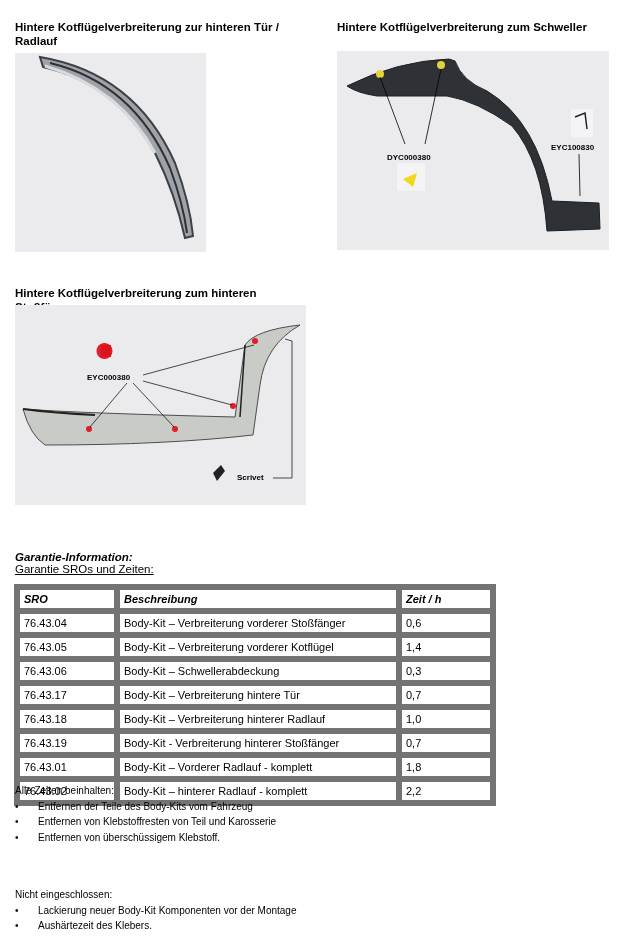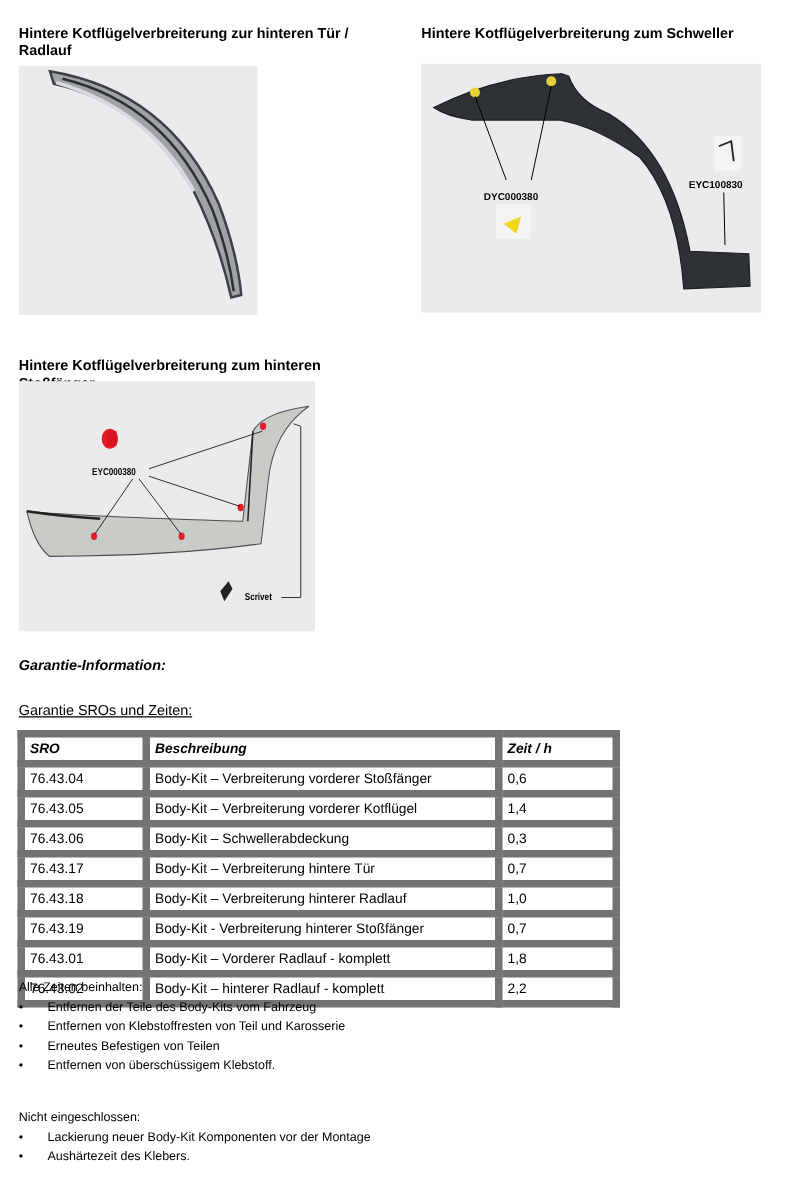--- a/index.html
+++ b/index.html
@@ -3,21 +3,21 @@
 <meta charset="utf-8">
 <style>
   html, body { margin:0; padding:0; background:#ffffff; }
   body { width:636px; height:944px; position:relative; overflow:hidden;
          font-family:"Liberation Sans", sans-serif; color:#000; }
   .abs { position:absolute; }
   .h3 { font-weight:bold; font-size:11.5px; line-height:14px; color:#000; }
   .photo { position:absolute; background:#e9e9ec; overflow:hidden; }
   .photo svg { display:block; width:100%; height:100%; }
   .lbl { font-family:"Liberation Sans", sans-serif; font-weight:bold; font-size:8px; fill:#000; }
-  .sec { font-weight:bold; font-style:italic; font-size:11.5px; }
+  .sec { font-weight:bold; font-style:italic; font-size:11.5px;margin-top:24px; }
   .ul { text-decoration:underline; font-size:11.5px; }
   table.sro { position:absolute; left:14px; top:584px; border-collapse:collapse;
               font-size:11px; width:482px; }
   table.sro td, table.sro th { border:6px solid #737373; padding:0 4px; height:18px; text-align:left; }
   table.sro th { font-weight:bold; font-style:italic; }
   .col1 { width:86px; } .col3 { width:80px; }
   .list { position:absolute; left:15px; font-size:10px; line-height:15.5px; }
   .list .li { position:relative; padding-left:23px; }
   .list .li::before { content:"•"; position:absolute; left:0; top:0; }
 </style>
@@ -50,21 +50,21 @@
     <line x1="242" y1="103" x2="243" y2="145" stroke="#000" stroke-width="0.8"></line>
     <rect x="60" y="112" width="28" height="28" fill="#f4f4f6"></rect>
     <path d="M66 128 L80 122 L76 136 Z" fill="#f2d81a"></path>
     <text class="lbl" x="50" y="109">DYC000380</text>
     <text class="lbl" x="214" y="99">EYC100830</text>
   </svg>
 </div>
 
 <div class="abs h3" style="left:15px;top:286px;width:300px;">Hintere Kotflügelverbreiterung zum hinteren Stoßfänger</div>
 
-<div class="photo" style="left:15px;top:305px;width:237px;height:200px;">
+<div class="photo" style="left:15px;top:305px;width:291px;height:200px;">
   <svg viewBox="0 0 291 200" preserveAspectRatio="none">
     <rect width="291" height="200" fill="#ebebee"></rect>
     <path d="M8 104 Q60 108 220 112 L230 40 Q240 25 285 20 Q250 40 245 80 L238 130 Q150 140 30 140 Q15 130 8 104 Z" fill="#c9cbc6" stroke="#4b4d4f" stroke-width="1"></path>
     <path d="M8 104 Q40 108 80 110" fill="none" stroke="#222" stroke-width="2"></path>
     <path d="M225 112 L230 40" fill="none" stroke="#222" stroke-width="1.5"></path>
     <path d="M90 38 a8 8 0 1 1 -1 0 Z" fill="#e61c2a"></path>
     <rect x="86" y="40" width="10" height="12" fill="#d8141f"></rect>
     <circle cx="74" cy="124" r="3" fill="#e31c2a"></circle>
     <circle cx="160" cy="124" r="3" fill="#e31c2a"></circle>
     <circle cx="218" cy="101" r="3" fill="#e31c2a"></circle>
@@ -132,21 +132,20 @@
         <td>Body-Kit – hinterer Radlauf - komplett</td>
         <td>2,2</td>
       </tr>
   </tbody>
 </table>
 
 <div class="list" style="top:783px;">
   <div>Alle Zeiten beinhalten:</div>
   <div class="li">Entfernen der Teile des Body-Kits vom Fahrzeug</div>
   <div class="li">Entfernen von Klebstoffresten von Teil und Karosserie</div>
-  <div class="li">Erneutes Befestigen von Teilen</div>
   <div class="li">Entfernen von überschüssigem Klebstoff.</div>
 </div>
 
 <div class="list" style="top:887px;">
   <div>Nicht eingeschlossen:</div>
   <div class="li">Lackierung neuer Body-Kit Komponenten vor der Montage</div>
   <div class="li">Aushärtezeit des Klebers.</div>
 </div>
 
 </body></html>

